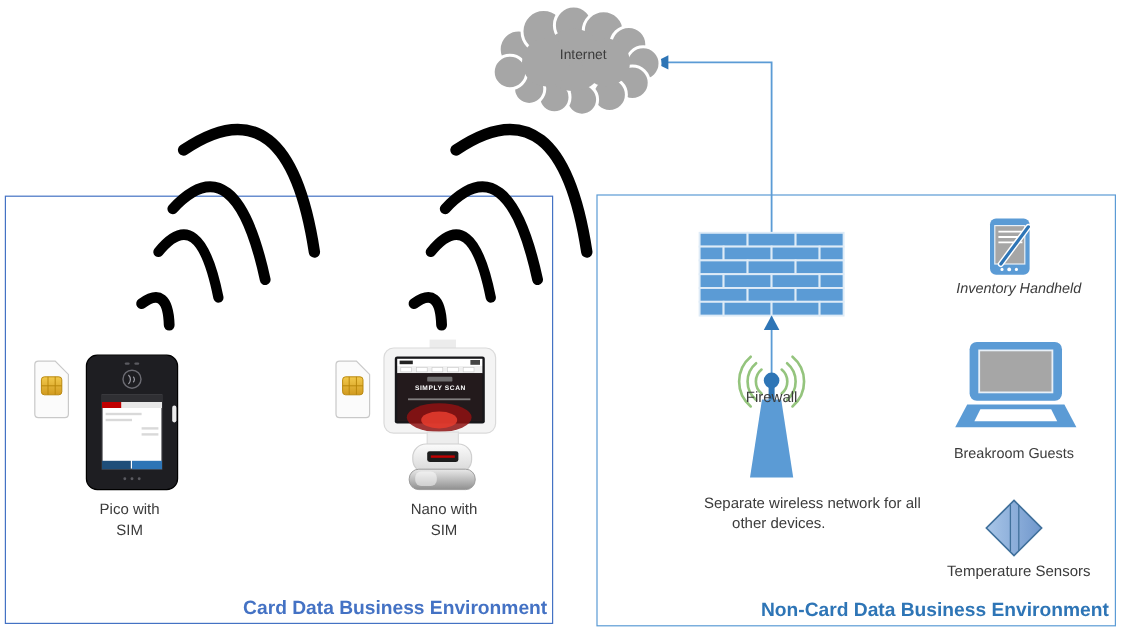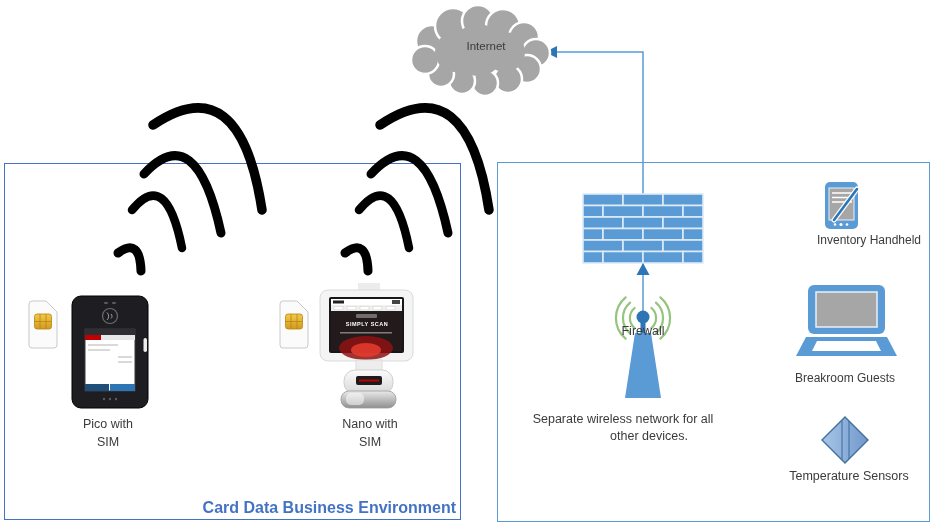--- a/index.html
+++ b/index.html
@@ -11,23 +11,23 @@
   #card-box{left:4px;top:163px;width:455px;height:355px;border:1.5px solid #4472C4;}
   #noncard-box{left:497px;top:162px;width:431px;height:358px;border:1.5px solid #5B9BD5;}
   svg.layer{position:absolute;left:0;top:0;width:934px;height:528px;pointer-events:none;}
   .lbl{position:absolute;font-size:12.5px;line-height:15px;text-align:center;color:#3b3b3b;white-space:nowrap;}
   .lbl.small{font-size:12px;}
   .env-label{position:absolute;font-weight:bold;font-size:16px;text-align:right;white-space:nowrap;}
   #card-env-label{left:150px;top:499px;width:306px;color:#4472C4;}
   #noncard-env-label{left:618px;top:500px;width:306px;color:#2E75B6;}
   #internet-label{left:448px;top:39px;width:76px;font-size:11.5px;}
   #firewall-label{left:603px;top:280px;width:80px;margin-top:44px;}
-  #wifi-cap1{left:492px;top:412px;width:262px;}
+  #wifi-cap1{left:546px;top:412px;width:262px;}
   #wifi-cap2{left:518px;top:429px;width:262px;}
-  #inventory-label{left:808px;top:233px;width:122px;}
+  #inventory-label{left:788px;top:233px;width:122px;font-style:italic;}
   #breakroom-label{left:784px;top:371px;width:122px;}
   #temperature-label{left:776px;top:469px;width:146px;}
   #pico-lbl1{left:58px;top:417px;width:100px;}
   #pico-lbl2{left:58px;top:435px;width:100px;}
   #nano-lbl1{left:320px;top:417px;width:100px;}
   #nano-lbl2{left:320px;top:435px;width:100px;}
   #nano-screen-headline{
     left:331px;top:321px;width:72px;font-size:5.5px;font-weight:bold;color:#ffffff;
     letter-spacing:.5px;text-align:center;line-height:7px;
   }
@@ -225,14 +225,15 @@
   <div class="lbl" id="wifi-cap2">other devices.</div>
   <div class="lbl small" id="inventory-label">Inventory Handheld</div>
   <div class="lbl small" id="breakroom-label">Breakroom Guests</div>
   <div class="lbl" id="temperature-label">Temperature Sensors</div>
   <div class="lbl" id="pico-lbl1">Pico with</div>
   <div class="lbl" id="pico-lbl2">SIM</div>
   <div class="lbl" id="nano-lbl1">Nano with</div>
   <div class="lbl" id="nano-lbl2">SIM</div>
   <div id="nano-screen-headline" style="position:absolute;">SIMPLY SCAN</div>
   <div class="env-label" id="card-env-label">Card Data Business Environment</div>
+  <div class="env-label" id="noncard-env-label">Non-Card Data Business Environment</div>
 
 </div>
 
 </body></html>

